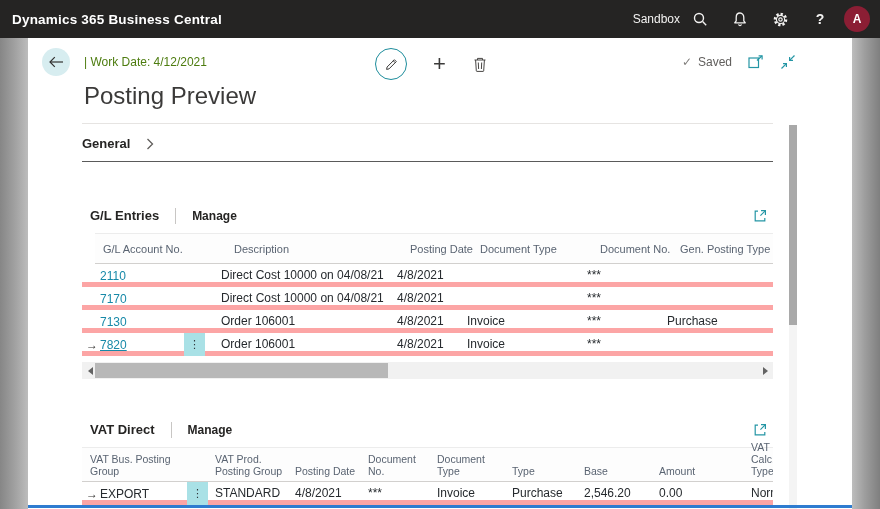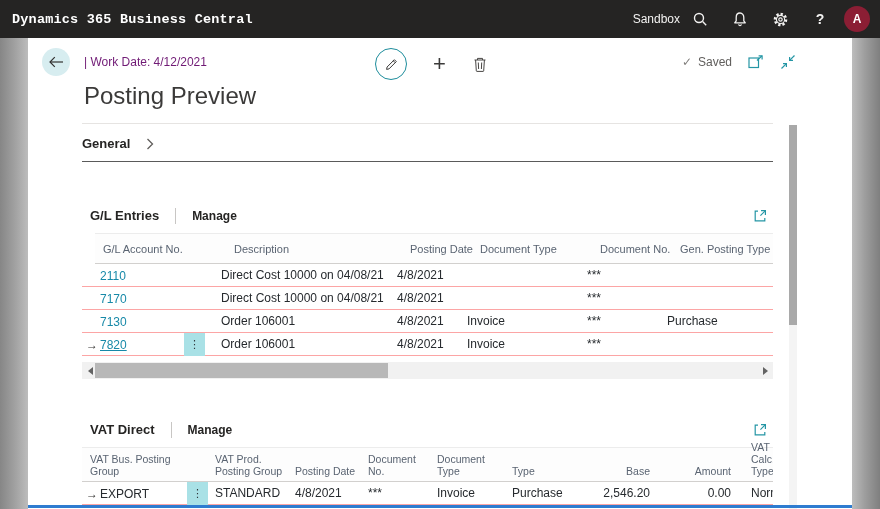--- a/index.html
+++ b/index.html
@@ -7,34 +7,34 @@
   body { font-family:"Liberation Sans","DejaVu Sans",sans-serif; }
   .screen { position:relative; width:880px; height:509px; overflow:hidden; background:#a6a6a6; }
   .bg-left  { position:absolute; left:0; top:38px; width:28px; height:471px;
               background:linear-gradient(90deg,#868686,#a2a2a2 55%,#bcbcbc); }
   .bg-right { position:absolute; right:0; top:38px; width:28px; height:471px;
               background:linear-gradient(90deg,#bdbdbd,#9e9e9e 45%,#7f7f7f); }
 
   
   .topbar { position:absolute; left:0; top:0; width:880px; height:38px; background:#252423;
             display:flex; align-items:center; color:#fff; z-index:20; }
-  .app-title { margin-left:12px; font-size:13.5px; font-weight:700; letter-spacing:.2px; cursor:pointer;font-family:Liberation Mono, monospace; }
+  .app-title { margin-left:12px; font-size:13.5px; font-weight:700; letter-spacing:.2px; cursor:pointer; }
   .topbar-right { margin-left:auto; display:flex; align-items:center; }
   .env { font-size:12px; cursor:pointer; color:#f3f2f1; }
   .tb-icon { width:40px; height:38px; display:flex; align-items:center; justify-content:center; cursor:pointer; }
   .help-glyph { font-size:14px; font-weight:700; color:#f3f2f1; }
   .avatar { width:26px; height:26px; border-radius:50%; background:#8b1e34; color:#fff; font-size:12px;
             font-weight:700; display:flex; align-items:center; justify-content:center; margin:0 10px 0 4px; cursor:pointer; }
 
   
   .page { position:absolute; left:28px; top:38px; width:824px; height:471px; background:#fff; overflow:hidden; }
 
   .back-btn { position:absolute; left:14px; top:10px; width:28px; height:28px; border-radius:50%;
               background:#d7edf0; display:flex; align-items:center; justify-content:center; cursor:pointer; }
-  .work-date { position:absolute; left:56px; top:17px; font-size:12px; color:#701a75;text-align:right; }
+  .work-date { position:absolute; left:56px; top:17px; font-size:12px; color:#4d7c0f;text-align:right; }
   .toolbar-center { position:absolute; left:347px; top:10px; display:flex; align-items:center; gap:26px; }
   .pencil-btn { width:32px; height:32px; border-radius:50%; border:1px solid #1e8d9c;
                 display:flex; align-items:center; justify-content:center; cursor:pointer; }
   .plus-btn { font-size:22px; font-weight:300; color:#3b3a39; line-height:1; cursor:pointer; }
   .trash-btn { cursor:pointer; display:flex; align-items:center; }
   .toolbar-right { position:absolute; right:56px; top:16px; display:flex; align-items:center; gap:16px; }
   .saved { display:flex; gap:6px; font-size:12px; color:#605e5c; align-items:center; }
   .check { color:#7f7d7b; font-size:12px; }
   .icon-btn { cursor:pointer; display:flex; align-items:center; }
 
@@ -64,26 +64,26 @@
   .gl-head  { height:31px; font-size:11px;margin-left:13px; }
   .gl-head  > div { padding:0 2px 8px 2px; white-space:nowrap; overflow:hidden; cursor:pointer; }
   .vat-head { height:35px; font-size:10.5px; line-height:12px; }
   .vat-head > div { padding:0 2px 4px 2px; overflow:hidden; cursor:pointer; }
 
   .pl8  { padding-left:8px  !important; }
   .pl14 { padding-left:14px !important; }
   .pl5  { padding-left:5px  !important; }
   .pl7  { padding-left:7px  !important; }
   .pl6  { padding-left:6px  !important; }
-  .rgt  { text-align:right; }
+  .rgt  { }
   .pr7  { padding-right:7px !important; }
   .pr6  { padding-right:6px !important; }
   .calc-col { padding-left:14px !important; }
 
-  .grid-row { height:23px; border-bottom:1px solid #fca5a5; font-size:12px; color:#262a2e; }
+  .grid-row { height:23px; border-bottom:5px solid #fca5a5; font-size:12px; color:#262a2e; }
   .grid-row > div { white-space:nowrap; overflow:hidden; line-height:22px; height:23px; padding:0 2px; cursor:pointer; }
   .cell-acc { padding-left:4px !important; display:flex; align-items:center; }
   .row-arrow { width:14px; font-size:12px; color:#323130; flex:none; }
   .spacer { width:14px; flex:none; }
   .link { color:#1789a8; text-decoration:none; cursor:pointer; }
   .selected .link { text-decoration:underline; }
   .dots-box { background:#a9e1e6; height:23px; display:flex; align-items:center; justify-content:center;
               font-size:11px; color:#30383c; cursor:pointer; line-height:23px; }
 
   .hscroll { position:relative; margin-top:6px; height:17px; background:#f1f1f1; cursor:pointer; }

